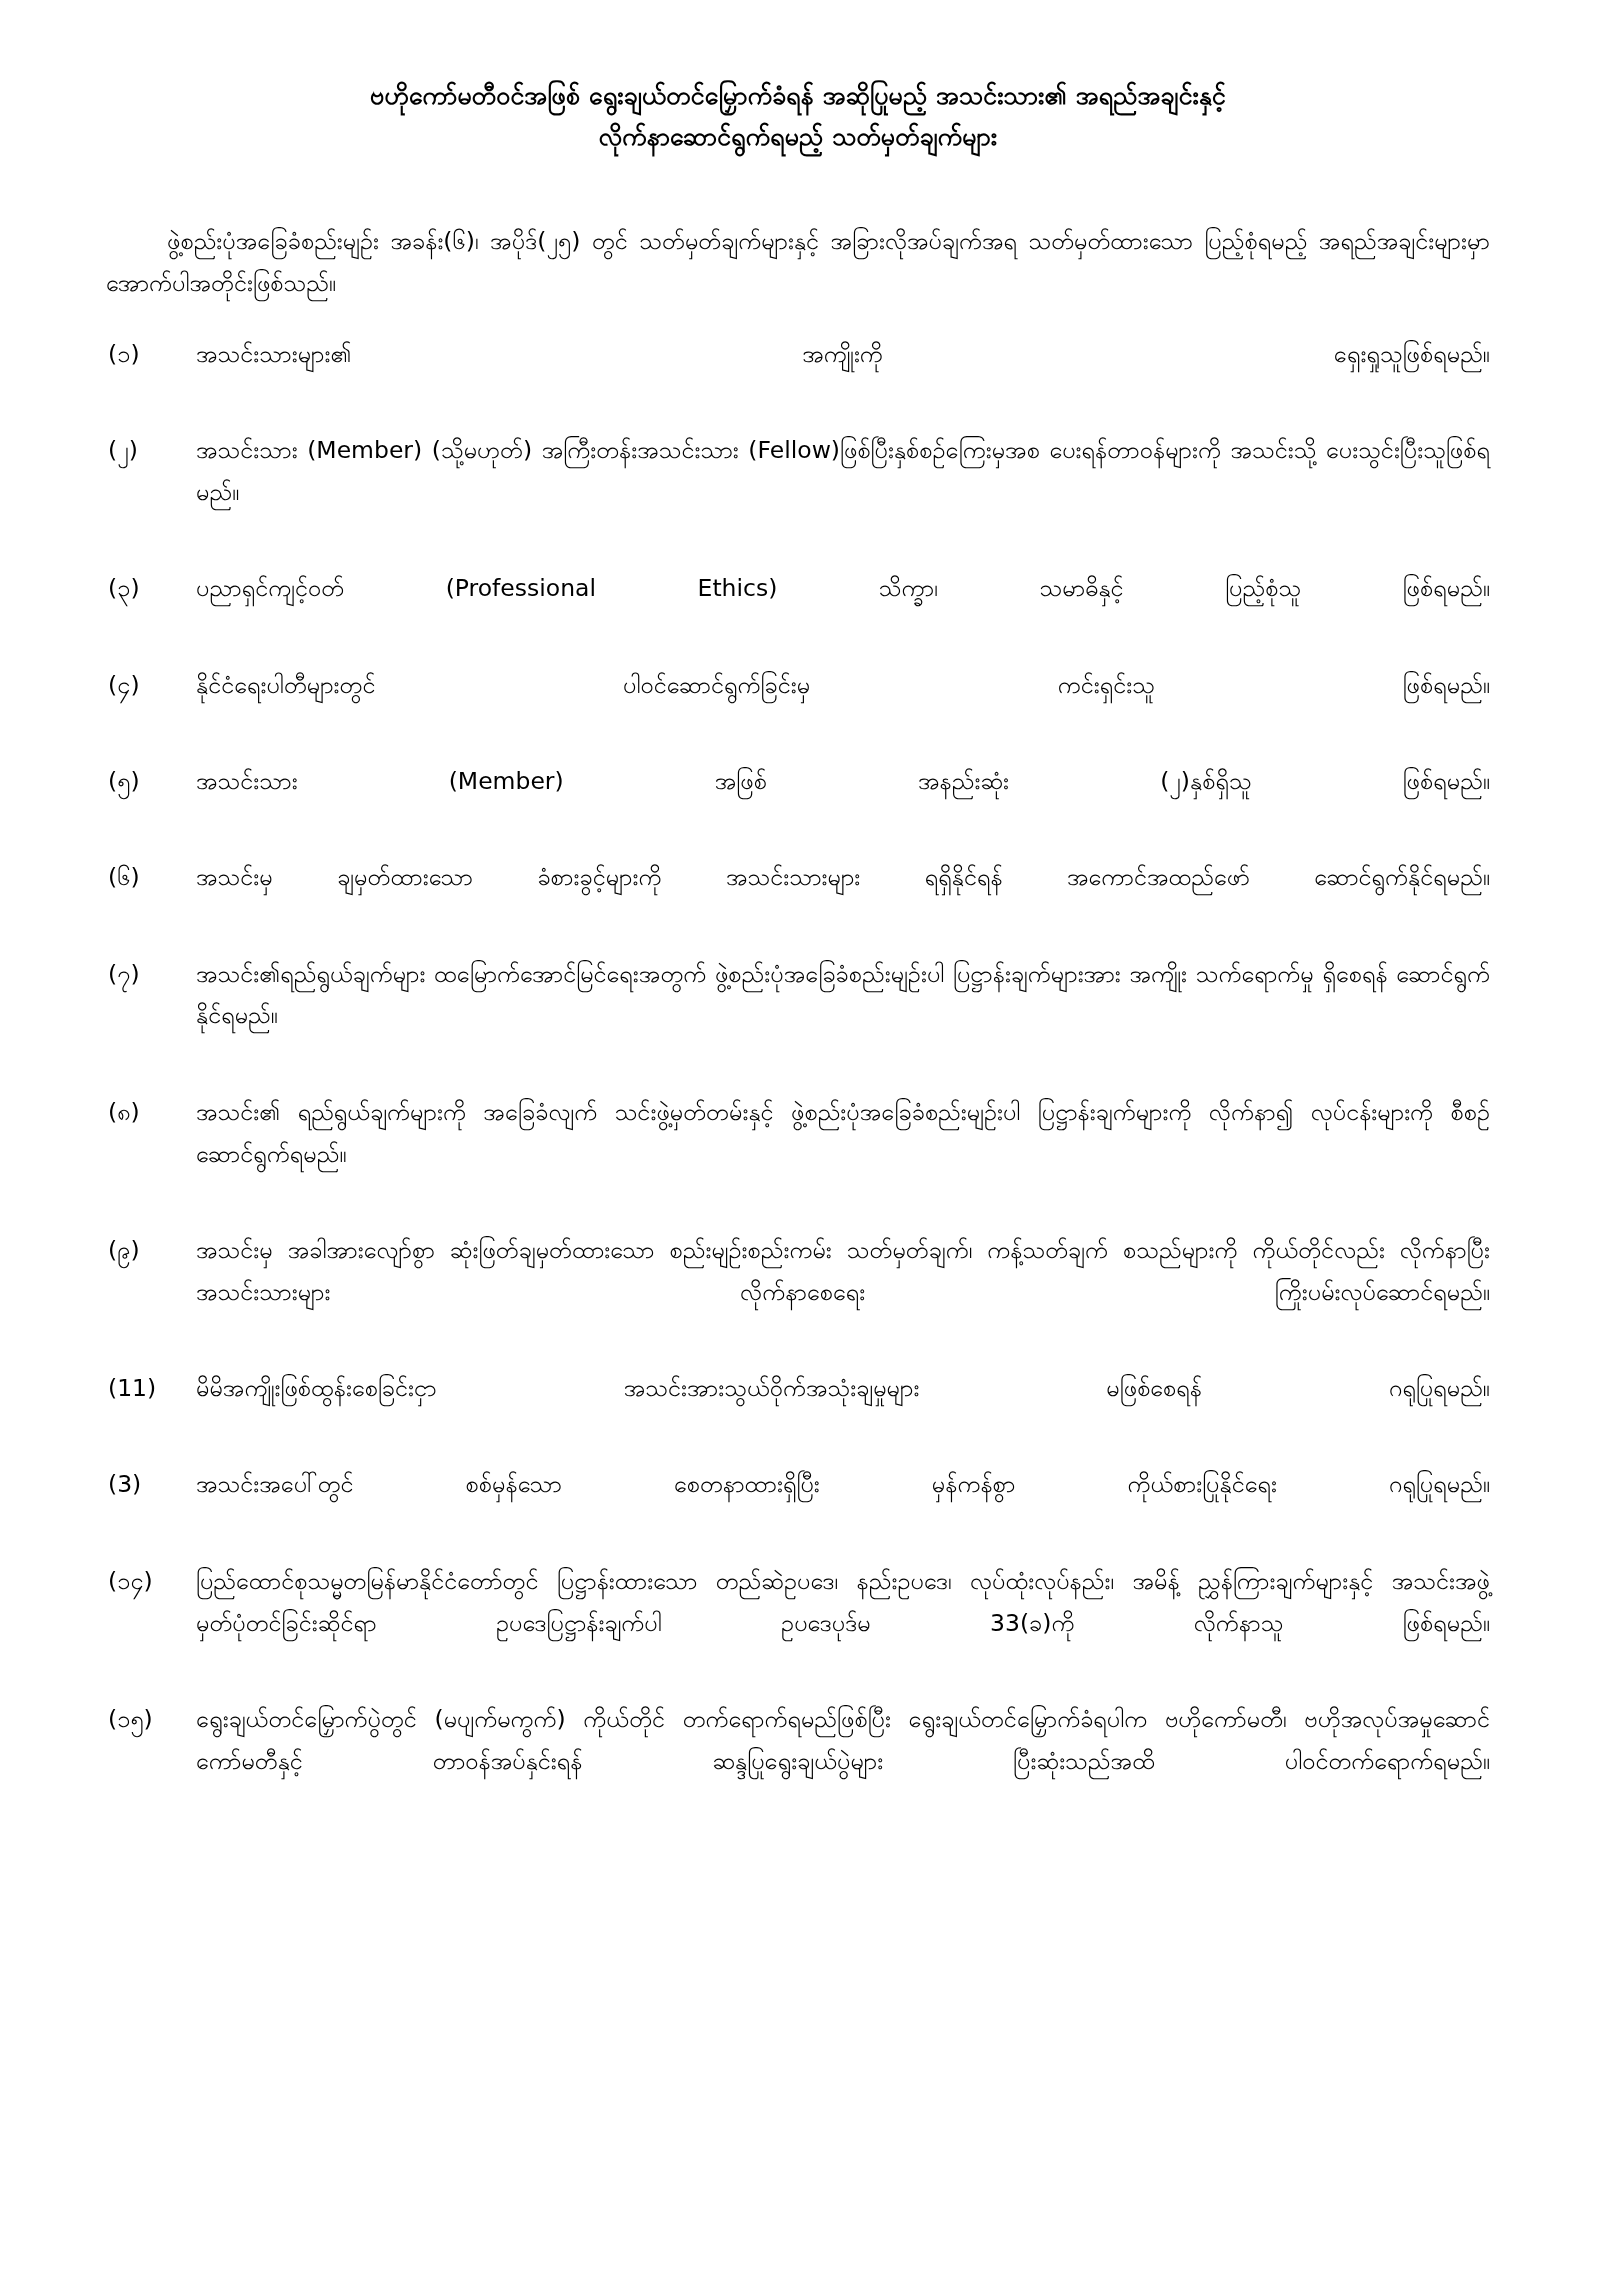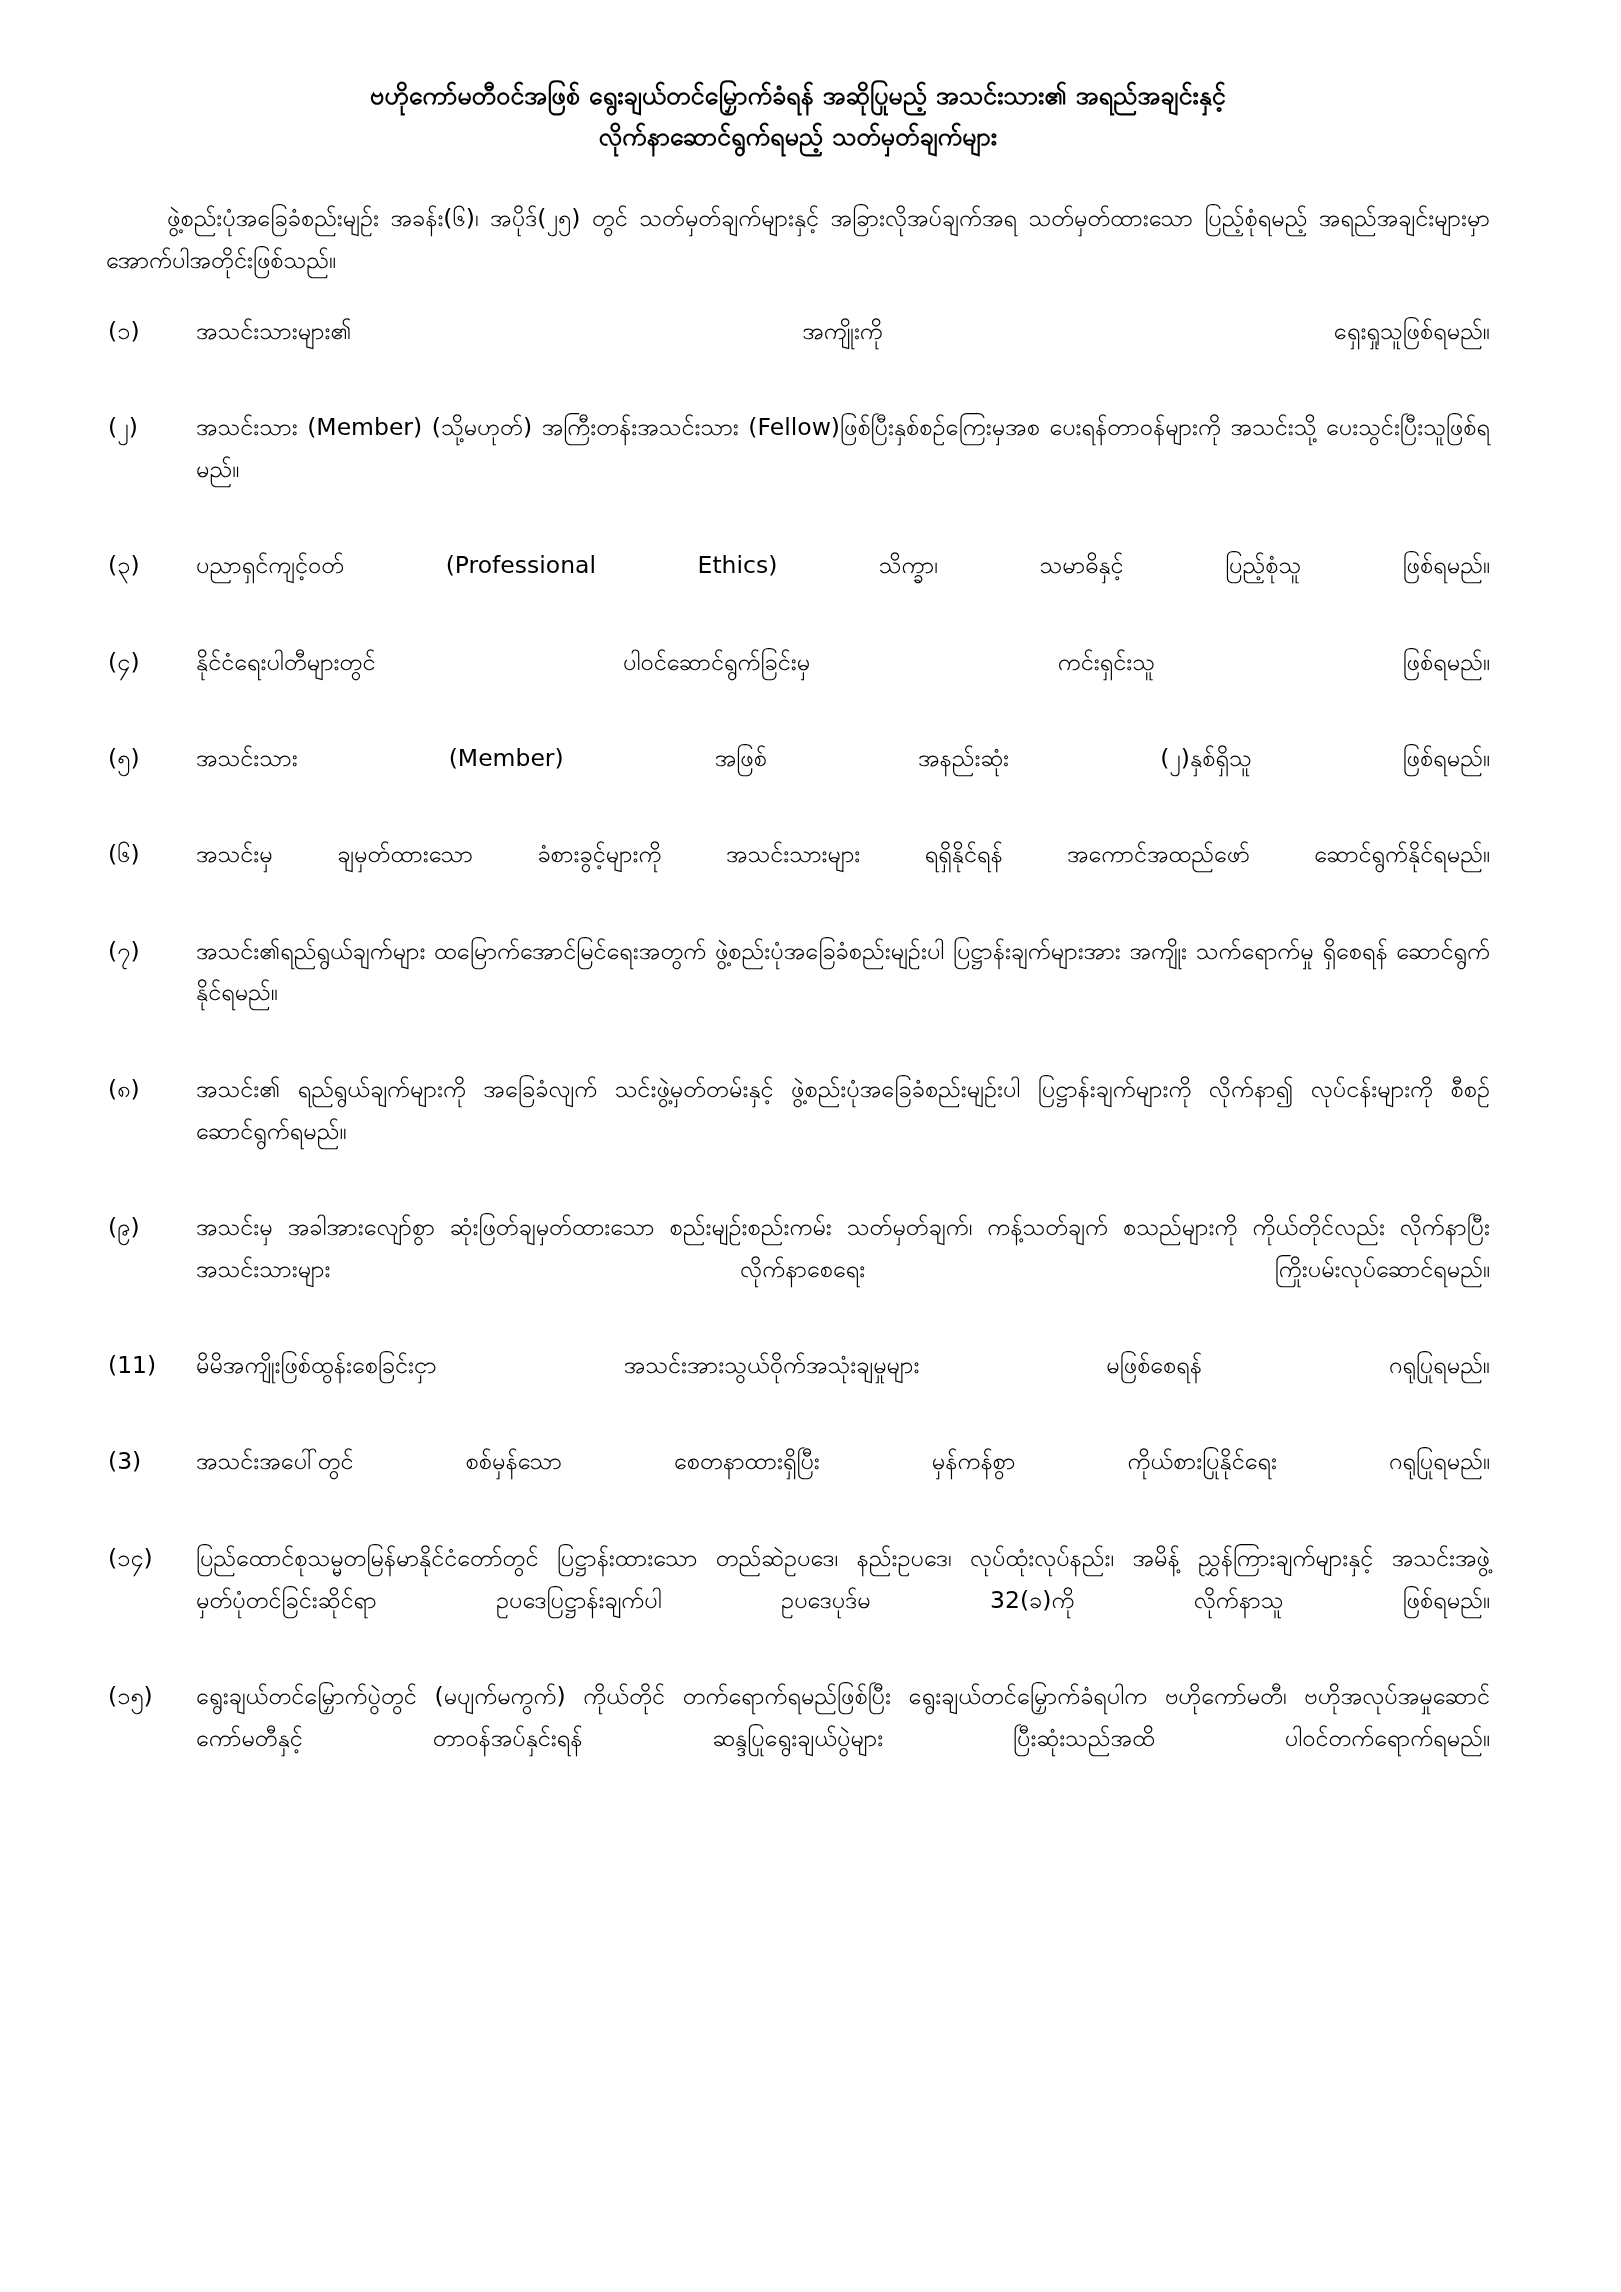--- a/index.html
+++ b/index.html
@@ -27,21 +27,21 @@
     font-size: 25px;
     line-height: 1.62;
     font-weight: 700;
     margin: 0 39px 0 39px;
     letter-spacing: 0.1px;
   }
   .doc-title .line {
     display: block;
   }
   .intro {
-    margin-top: 41px;
+    margin-top: 64px;
     font-size: 23.5px;
     line-height: 1.78;
     text-align: justify;
     text-justify: inter-word;
   }
   .intro .indent {
     display: inline-block;
     width: 61px;
   }
   .list {
@@ -139,21 +139,21 @@
 
 
 
     <div class="item">
       <div class="num">(3)</div>
       <div class="txt">အသင်းအပေါ်တွင် စစ်မှန်သော စေတနာထားရှိပြီး မှန်ကန်စွာ ကိုယ်စားပြုနိုင်ရေး ဂရုပြုရမည်။</div>
     </div>
 
     <div class="item">
       <div class="num">(၁၄)</div>
-      <div class="txt">ပြည်ထောင်စုသမ္မတမြန်မာနိုင်ငံတော်တွင် ပြဋ္ဌာန်းထားသော တည်ဆဲဥပဒေ၊ နည်းဥပဒေ၊ လုပ်ထုံးလုပ်နည်း၊ အမိန့် ညွှန်ကြားချက်များနှင့် အသင်းအဖွဲ့ မှတ်ပုံတင်ခြင်းဆိုင်ရာ ဥပဒေပြဋ္ဌာန်းချက်ပါ ဥပဒေပုဒ်မ 32(ခ)ကို လိုက်နာသူ ဖြစ်ရမည်။</div>
+      <div class="txt">ပြည်ထောင်စုသမ္မတမြန်မာနိုင်ငံတော်တွင် ပြဋ္ဌာန်းထားသော တည်ဆဲဥပဒေ၊ နည်းဥပဒေ၊ လုပ်ထုံးလုပ်နည်း၊ အမိန့် ညွှန်ကြားချက်များနှင့် အသင်းအဖွဲ့ မှတ်ပုံတင်ခြင်းဆိုင်ရာ ဥပဒေပြဋ္ဌာန်းချက်ပါ ဥပဒေပုဒ်မ 33(ခ)ကို လိုက်နာသူ ဖြစ်ရမည်။</div>
     </div>
 
     <div class="item">
       <div class="num">(၁၅)</div>
       <div class="txt">ရွေးချယ်တင်မြှောက်ပွဲတွင် (မပျက်မကွက်) ကိုယ်တိုင် တက်ရောက်ရမည်ဖြစ်ပြီး ရွေးချယ်တင်မြှောက်ခံရပါက ဗဟိုကော်မတီ၊ ဗဟိုအလုပ်အမှုဆောင်ကော်မတီနှင့် တာဝန်အပ်နှင်းရန် ဆန္ဒပြုရွေးချယ်ပွဲများ ပြီးဆုံးသည်အထိ ပါဝင်တက်ရောက်ရမည်။</div>
     </div>
 
   </div>
 </div>
 

